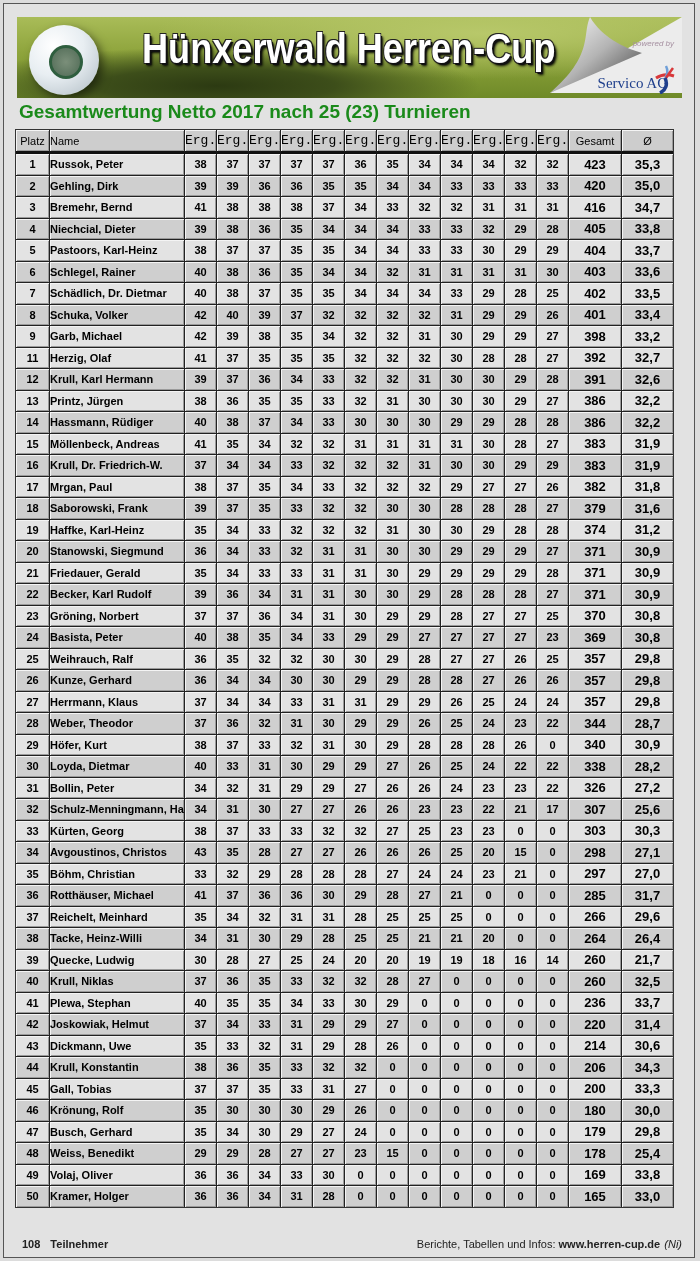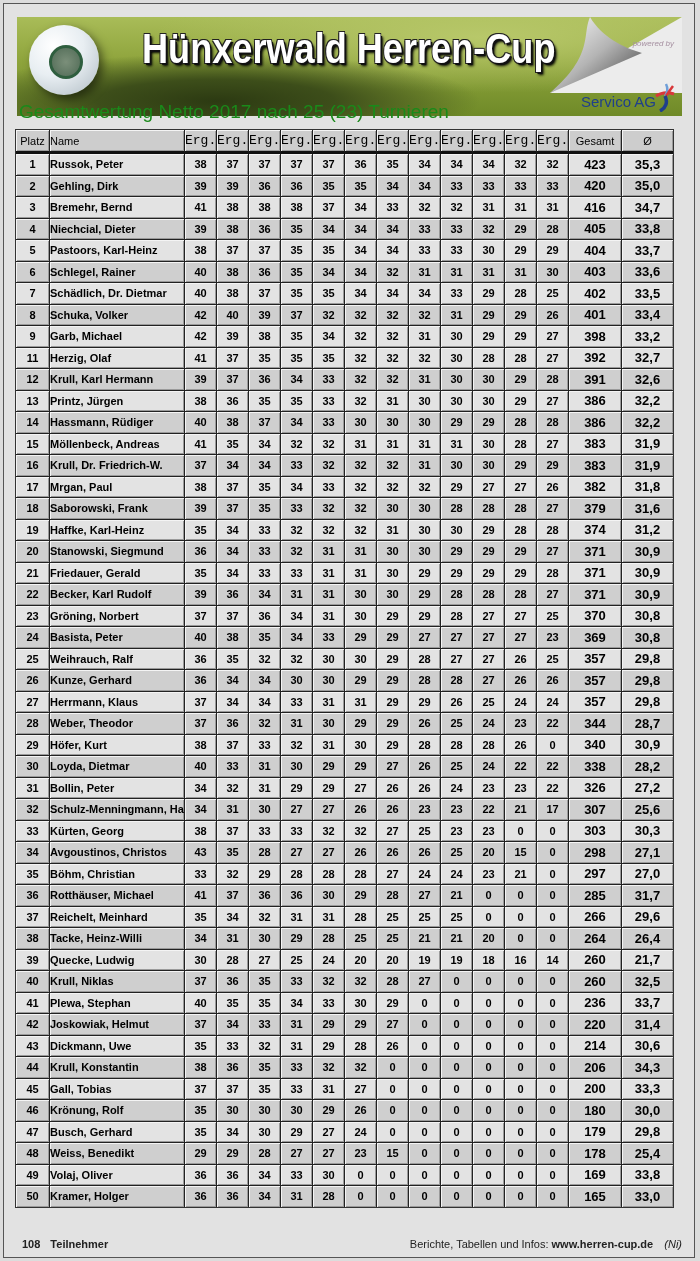--- a/index.html
+++ b/index.html
@@ -9,21 +9,21 @@
     font-family: "Liberation Sans", sans-serif;
     position: relative;
     overflow: hidden;
   }
   .frame {
     position: absolute; left: 3px; top: 3px; width: 690px; height: 1253px;
     border: 1px solid #555;
     background: #e2e2e2;
   }
   .banner {
-    position: absolute; left: 17px; top: 17px; width: 665px; height: 99px;
+    position: absolute; left: 17px; top: 17px; width: 665px; height: 81px;
     background:
       radial-gradient(ellipse at 30% 85%, #2c3a12 0%, #3d4e1a 18%, rgba(0,0,0,0) 40%),
       radial-gradient(ellipse at 70% 20%, #b8c86a 0%, rgba(0,0,0,0) 50%),
       linear-gradient(180deg, #a9bc58 0%, #8ea43c 45%, #6f8a28 100%);
     overflow: hidden;
   }
   .ball {
     position: absolute; left: 12px; top: 8px; width: 70px; height: 70px;
     border-radius: 50%;
     background: radial-gradient(circle at 35% 30%, #ffffff 0%, #e8eef2 45%, #aebac2 100%);
@@ -45,28 +45,28 @@
     white-space: nowrap;
   }
   .curl {
     position: absolute; right: 0; top: 0; width: 140px; height: 76px;
   }
   .powered {
     font-family: "Liberation Sans", sans-serif; font-style: italic;
     font-size: 8px; color: #a58fa0; position: absolute; right: 8px; top: 22px;
   }
   .sponsor-name {
-    font-family: Liberation Sans, sans-serif; font-size: 15px; color: #1f3f8c;
-    position: absolute; right: 26px; bottom: 6px; white-space: nowrap;
+    font-family: Liberation Serif, serif; font-size: 15px; color: #1f3f8c;
+    position: absolute; right: 14px; bottom: 6px; white-space: nowrap;
   }
   .sponsor-logo { position: absolute; right: 6px; bottom: 4px; width: 24px; height: 30px; }
 
   .heading {
     position: absolute; left: 19px; top: 101px;
-    font-size: 19px; font-weight: normal; color: #1a8a1a;
+    font-size: 19px; font-weight: bold; color: #1a8a1a;
     white-space: nowrap;
   }
   table.results {
     position: absolute; left: 15px; top: 129px;
     border-collapse: separate; border-spacing: 0;
     border: 1px solid #333;
     table-layout: fixed;
     width: 622px;
   }
   table.results th, table.results td {
@@ -99,21 +99,21 @@
   td.avg { text-align: center; font-weight: bold; font-size: 13px; }
 
   .footer-left {
     position: absolute; left: 22px; top: 1238px; font-size: 11px; font-weight: bold; color: #222;
   }
   .footer-left .count { margin-right: 10px; }
   .footer-right {
     position: absolute; right: 18px; top: 1238px; font-size: 11px; color: #222;
   }
   .footer-right .url { font-weight: bold; }
-  .footer-right .initials { font-style: italic; margin-left: 8px; }
+  .footer-right .initials { font-style: italic; margin-left: 1px; }
 </style>
 </head>
 <body>
 
 <div class="frame"></div>
 
 <div class="banner">
   <div class="ball">
     <div class="ball-logo"></div>
   </div>

